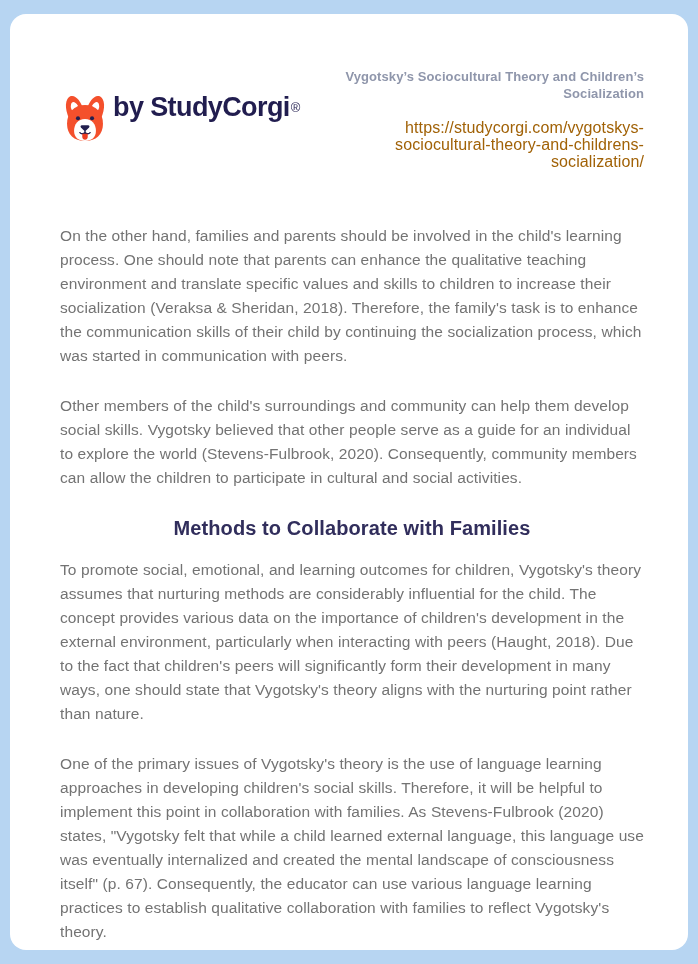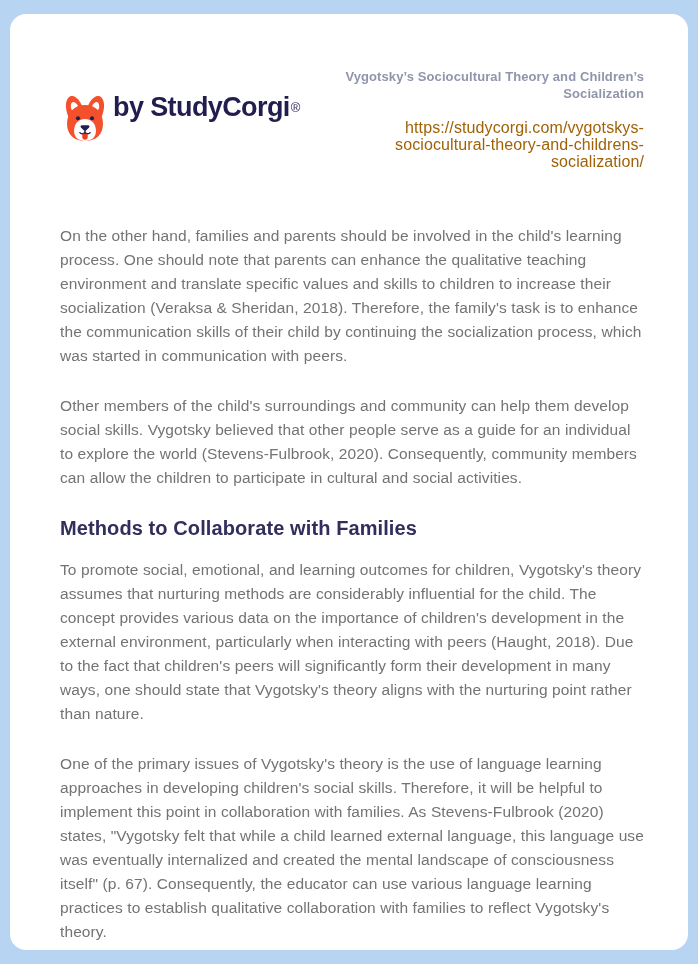--- a/index.html
+++ b/index.html
@@ -86,20 +86,21 @@
   .article p:last-child {
     margin-bottom: 0;
   }
   .article h2 {
     font-size: 20px;
     font-weight: 700;
     color: #312e5c;
     letter-spacing: 0.1px;
     margin: 0 0 18px 0;
     line-height: 24px;
+    text-align: center;
   }
 </style>
 </head>
 <body>
 
 <div class="card">
 
   <header class="card-header">
     <div class="brand">
       <span class="corgi">

